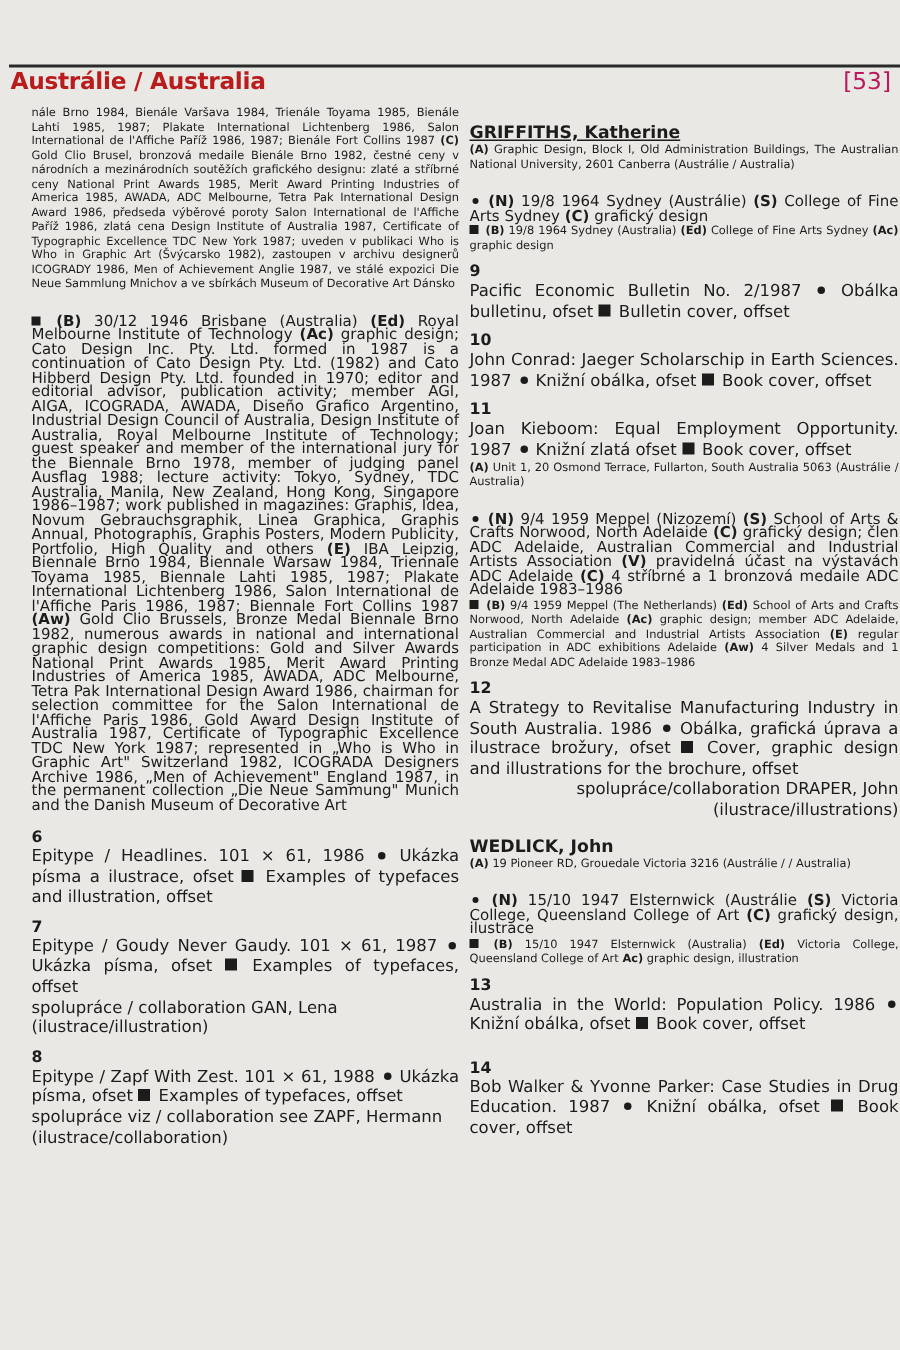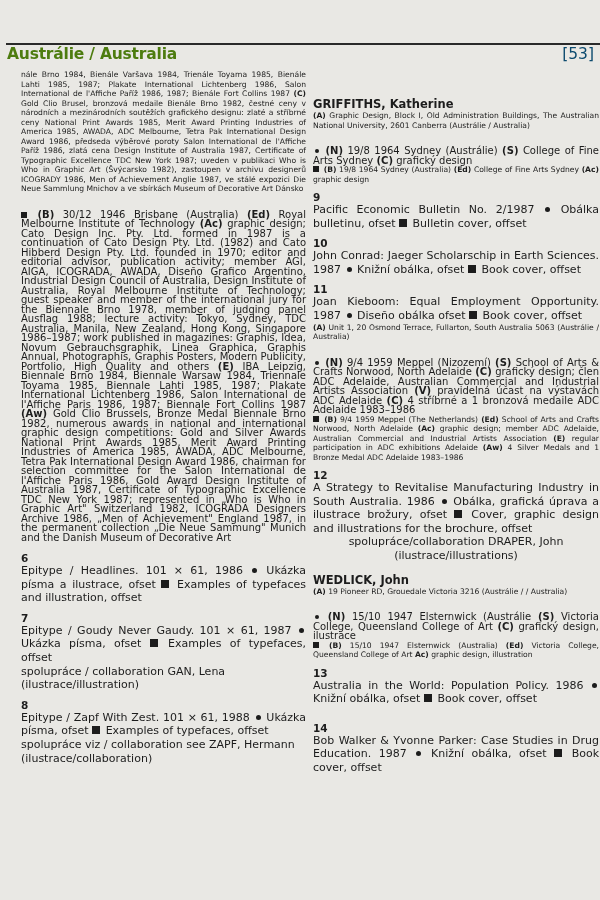--- a/index.html
+++ b/index.html
@@ -11,26 +11,26 @@
     position: relative;
   }
   .rule {
     position: absolute; left: 6px; right: 0; top: 43px;
     height: 2px; background: #2a2a2a;
   }
   .running-head {
     position: absolute; left: 7px; top: 45px;
     font-family: "DejaVu Sans", sans-serif;
     font-weight: bold; font-size: 15.5px; letter-spacing: -0.2px;
-    color: #4d7c0f;
+    color: #b91c1c;
   }
   .page-num {
     position: absolute; right: 6px; top: 45px;
     font-family: "DejaVu Sans", sans-serif;
-    font-size: 15.5px; color: #0c4a6e;
+    font-size: 15.5px; color: #be185d;
   }
   .col {
     position: absolute; top: 70px;
     font-size: 7.6px; line-height: 9.5px;
     text-align: justify; hyphens: auto;
   }
   .col.left { left: 21px; width: 285px; }
   .col.right { left: 313px; width: 286px; }
   .tag { font-weight: bold; }
   .sq {
@@ -46,21 +46,21 @@
   .work { margin-top: 7px; }
   .work-num {
     font-weight: bold; font-size: 10.5px; line-height: 12px;
   }
   .work-text {
     font-size: 11px; line-height: 13.6px; text-align: justify;
   }
   .artist-name {
     font-weight: bold; font-size: 11.5px; line-height: 13px; margin-top: 11px;
   }
-  .artist-name.first { margin-top: 16px; }
+  .artist-name.first { margin-top: 0; text-decoration: underline; }
   .addr { font-size: 7.6px; line-height: 9.5px; }
   .bio-block { margin-top: 16px; font-size: 10px; line-height: 9.5px; }
 </style>
 </head>
 <body>
 
 <div class="rule"></div>
 <div class="running-head">Austrálie / Australia</div>
 <div class="page-num">[53]</div>
 
@@ -163,21 +163,21 @@
         <span>Knižní obálka, ofset</span>
         <span class="sq big"></span>
         <span>Book cover, offset</span>
       </div>
     </div>
     <div class="work">
       <div class="work-num">11</div>
       <div class="work-text">
         <span>Joan Kieboom: Equal Employment Opportunity. 1987</span>
         <span class="dot big"></span>
-        <span>Diseño obálka ofset</span>
+        <span>Knižní zlatá ofset</span>
         <span class="sq big"></span>
         <span>Book cover, offset</span>
       </div>
     </div>
   </div>
 
   <div>
     <div class="addr">
       <span class="tag">(A)</span>
       <span>Unit 1, 20 Osmond Terrace, Fullarton, South Australia 5063 (Austrálie / Australia)</span>
@@ -211,21 +211,21 @@
 
     <div class="work">
       <div class="work-num">12</div>
       <div class="work-text">
         <span>A Strategy to Revitalise Manufacturing Industry in South Australia. 1986</span>
         <span class="dot big"></span>
         <span>Obálka, grafická úprava a ilustrace brožury, ofset</span>
         <span class="sq big"></span>
         <span>Cover, graphic design and illustrations for the brochure, offset</span>
       </div>
-      <div class="work-text" style="text-align:center;">spolupráce/collaboration DRAPER, John (ilustrace/illustrations)</div>
+      <div class="work-text" style="text-align:right;">spolupráce/collaboration DRAPER, John (ilustrace/illustrations)</div>
     </div>
   </div>
 
   <div>
     <div class="artist-name">WEDLICK, John</div>
     <div class="addr">
       <span class="tag">(A)</span>
       <span>19 Pioneer RD, Grouedale Victoria 3216 (Austrálie / / Australia)</span>
     </div>
     <div class="bio-block">

